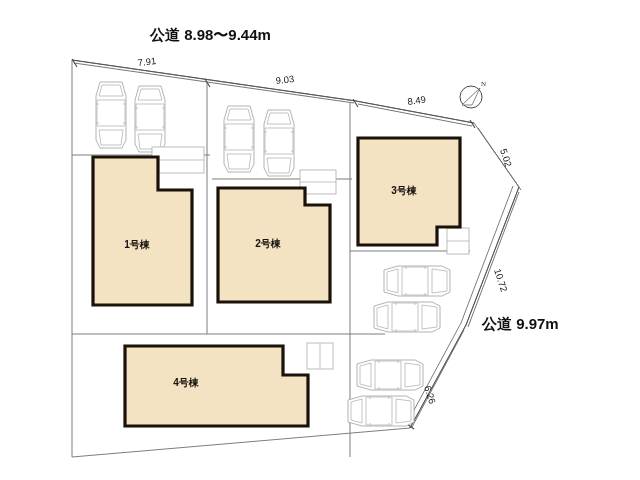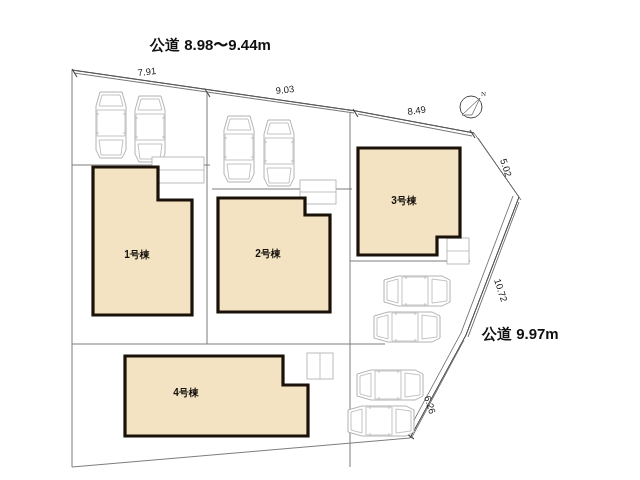--- a/index.html
+++ b/index.html
@@ -9,21 +9,21 @@
   }
   body {
     width: 640px;
     height: 480px;
     font-family: "Liberation Sans", sans-serif;
     overflow: hidden;
     position: relative;
   }
   #plan-root {
     position: absolute;
-    left: 0; top: 12px;
+    left: 0; top: 2px;
     width: 640px;
     height: 356px;
   }
   svg#site-plan {
     display: block;
     width: 640px;
     height: 480px;
   }
   .boundary-line {
     fill: none;

